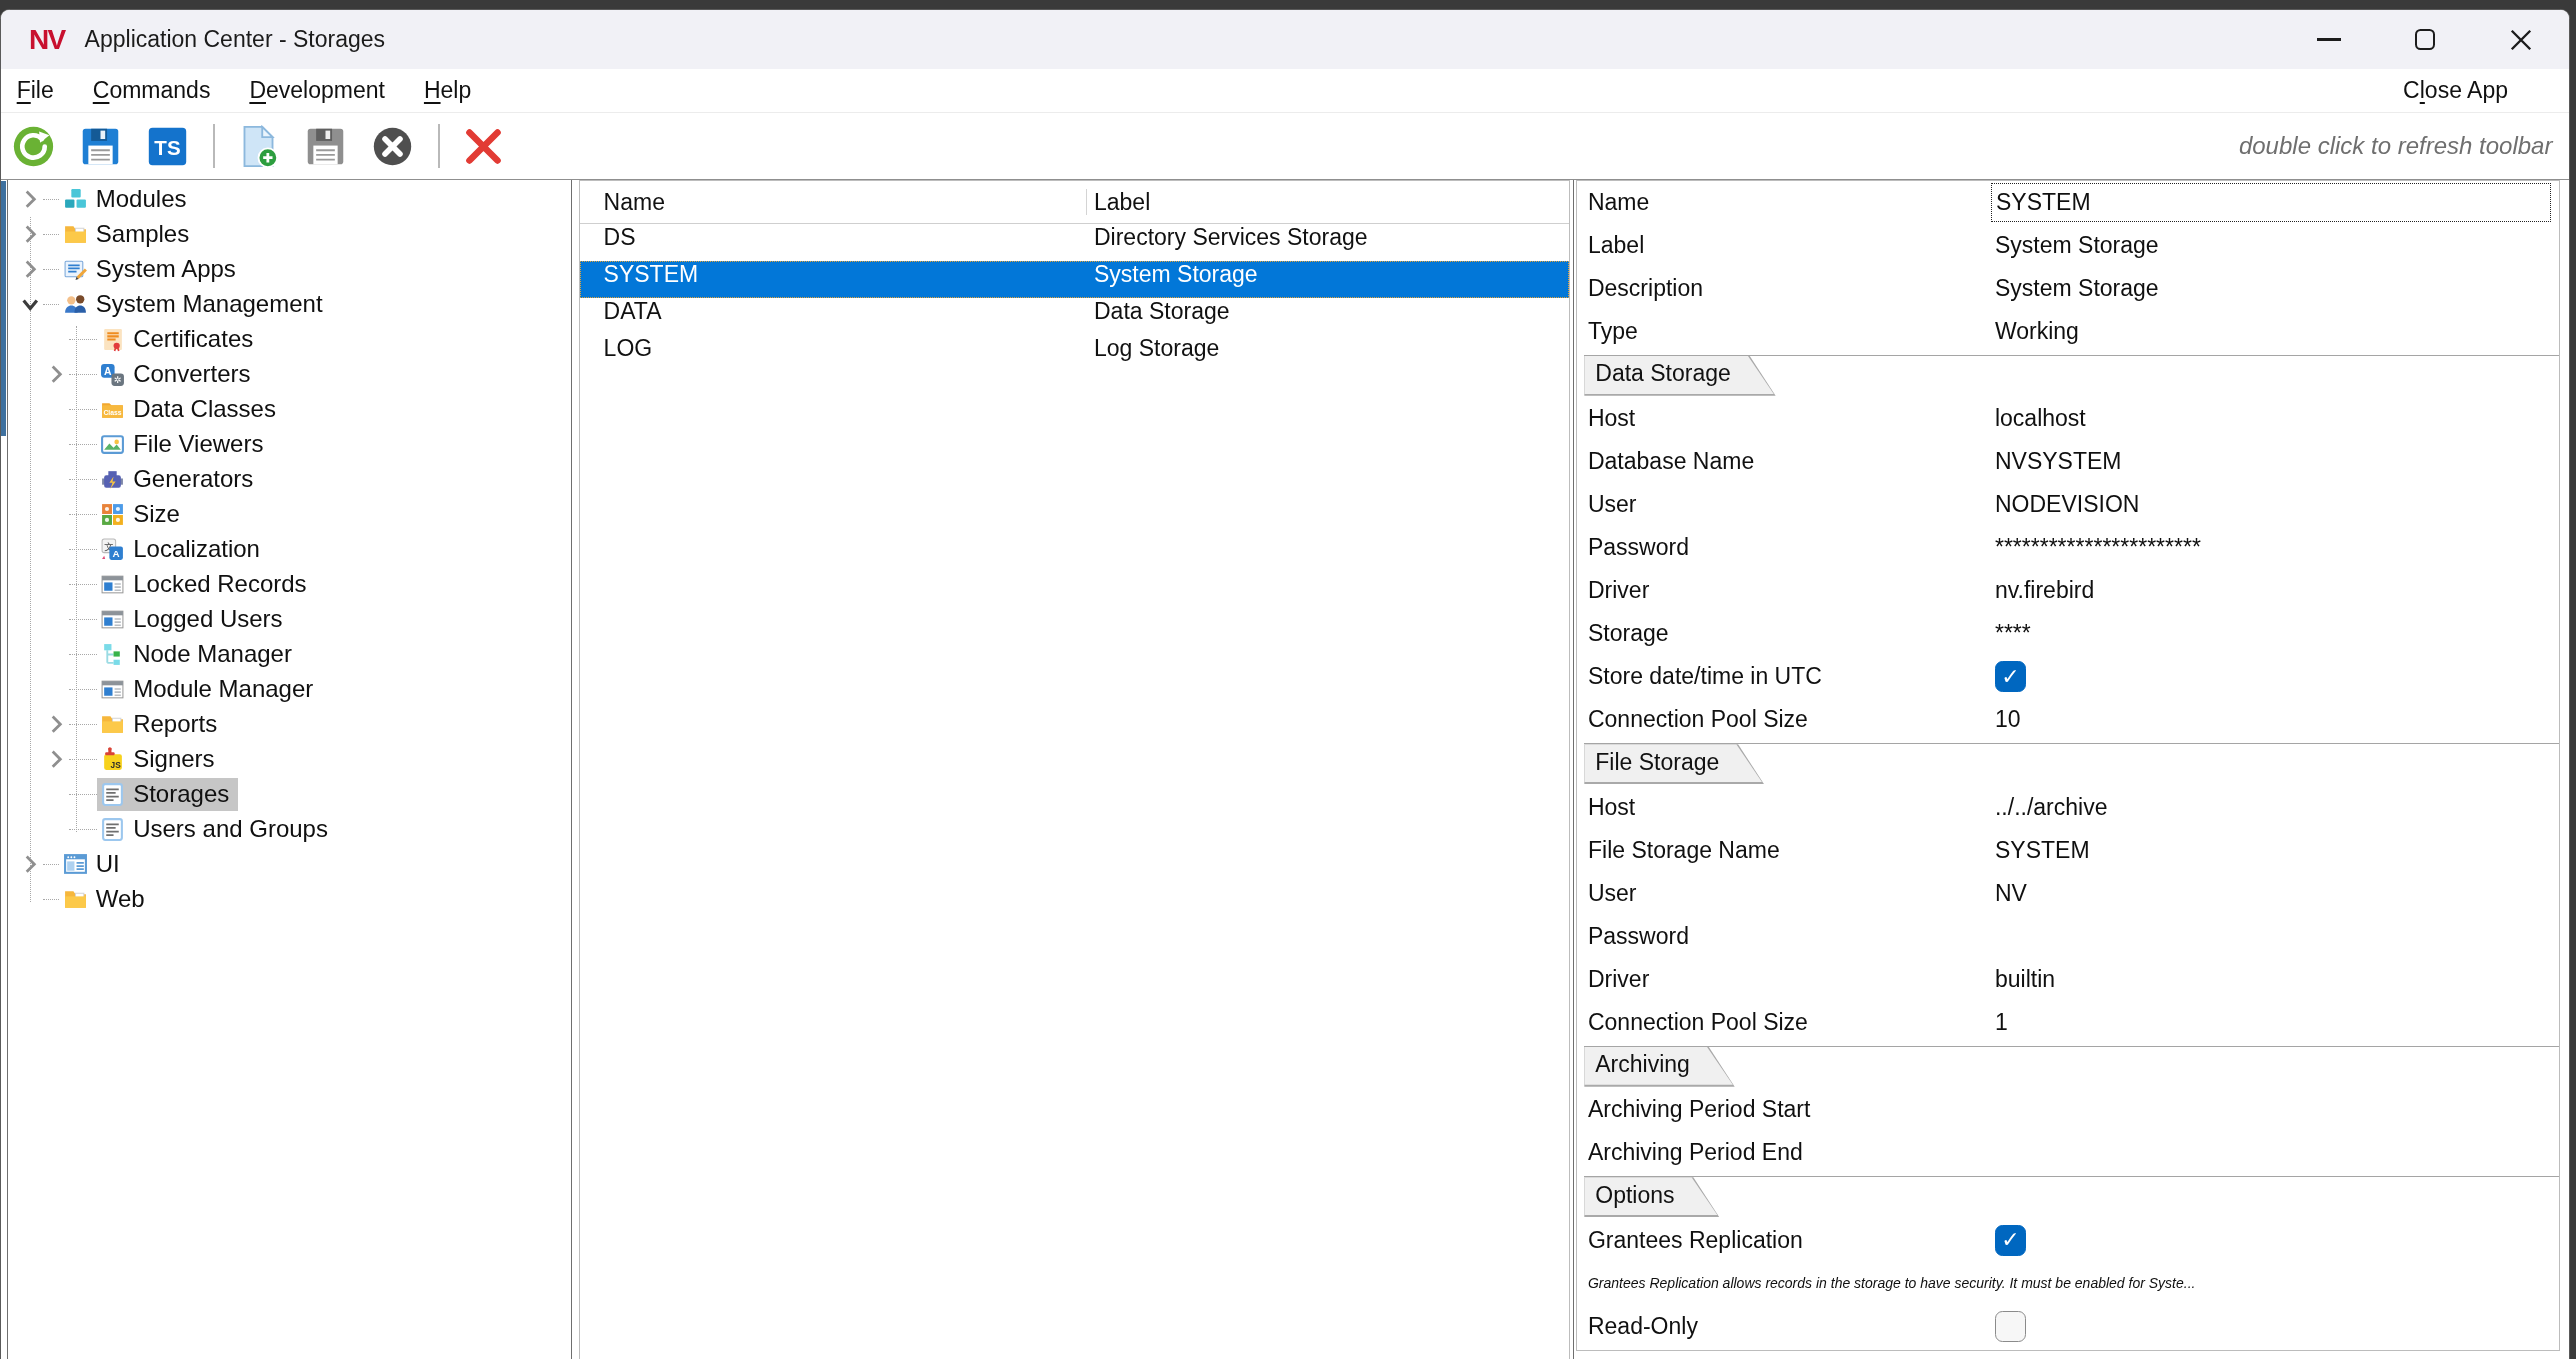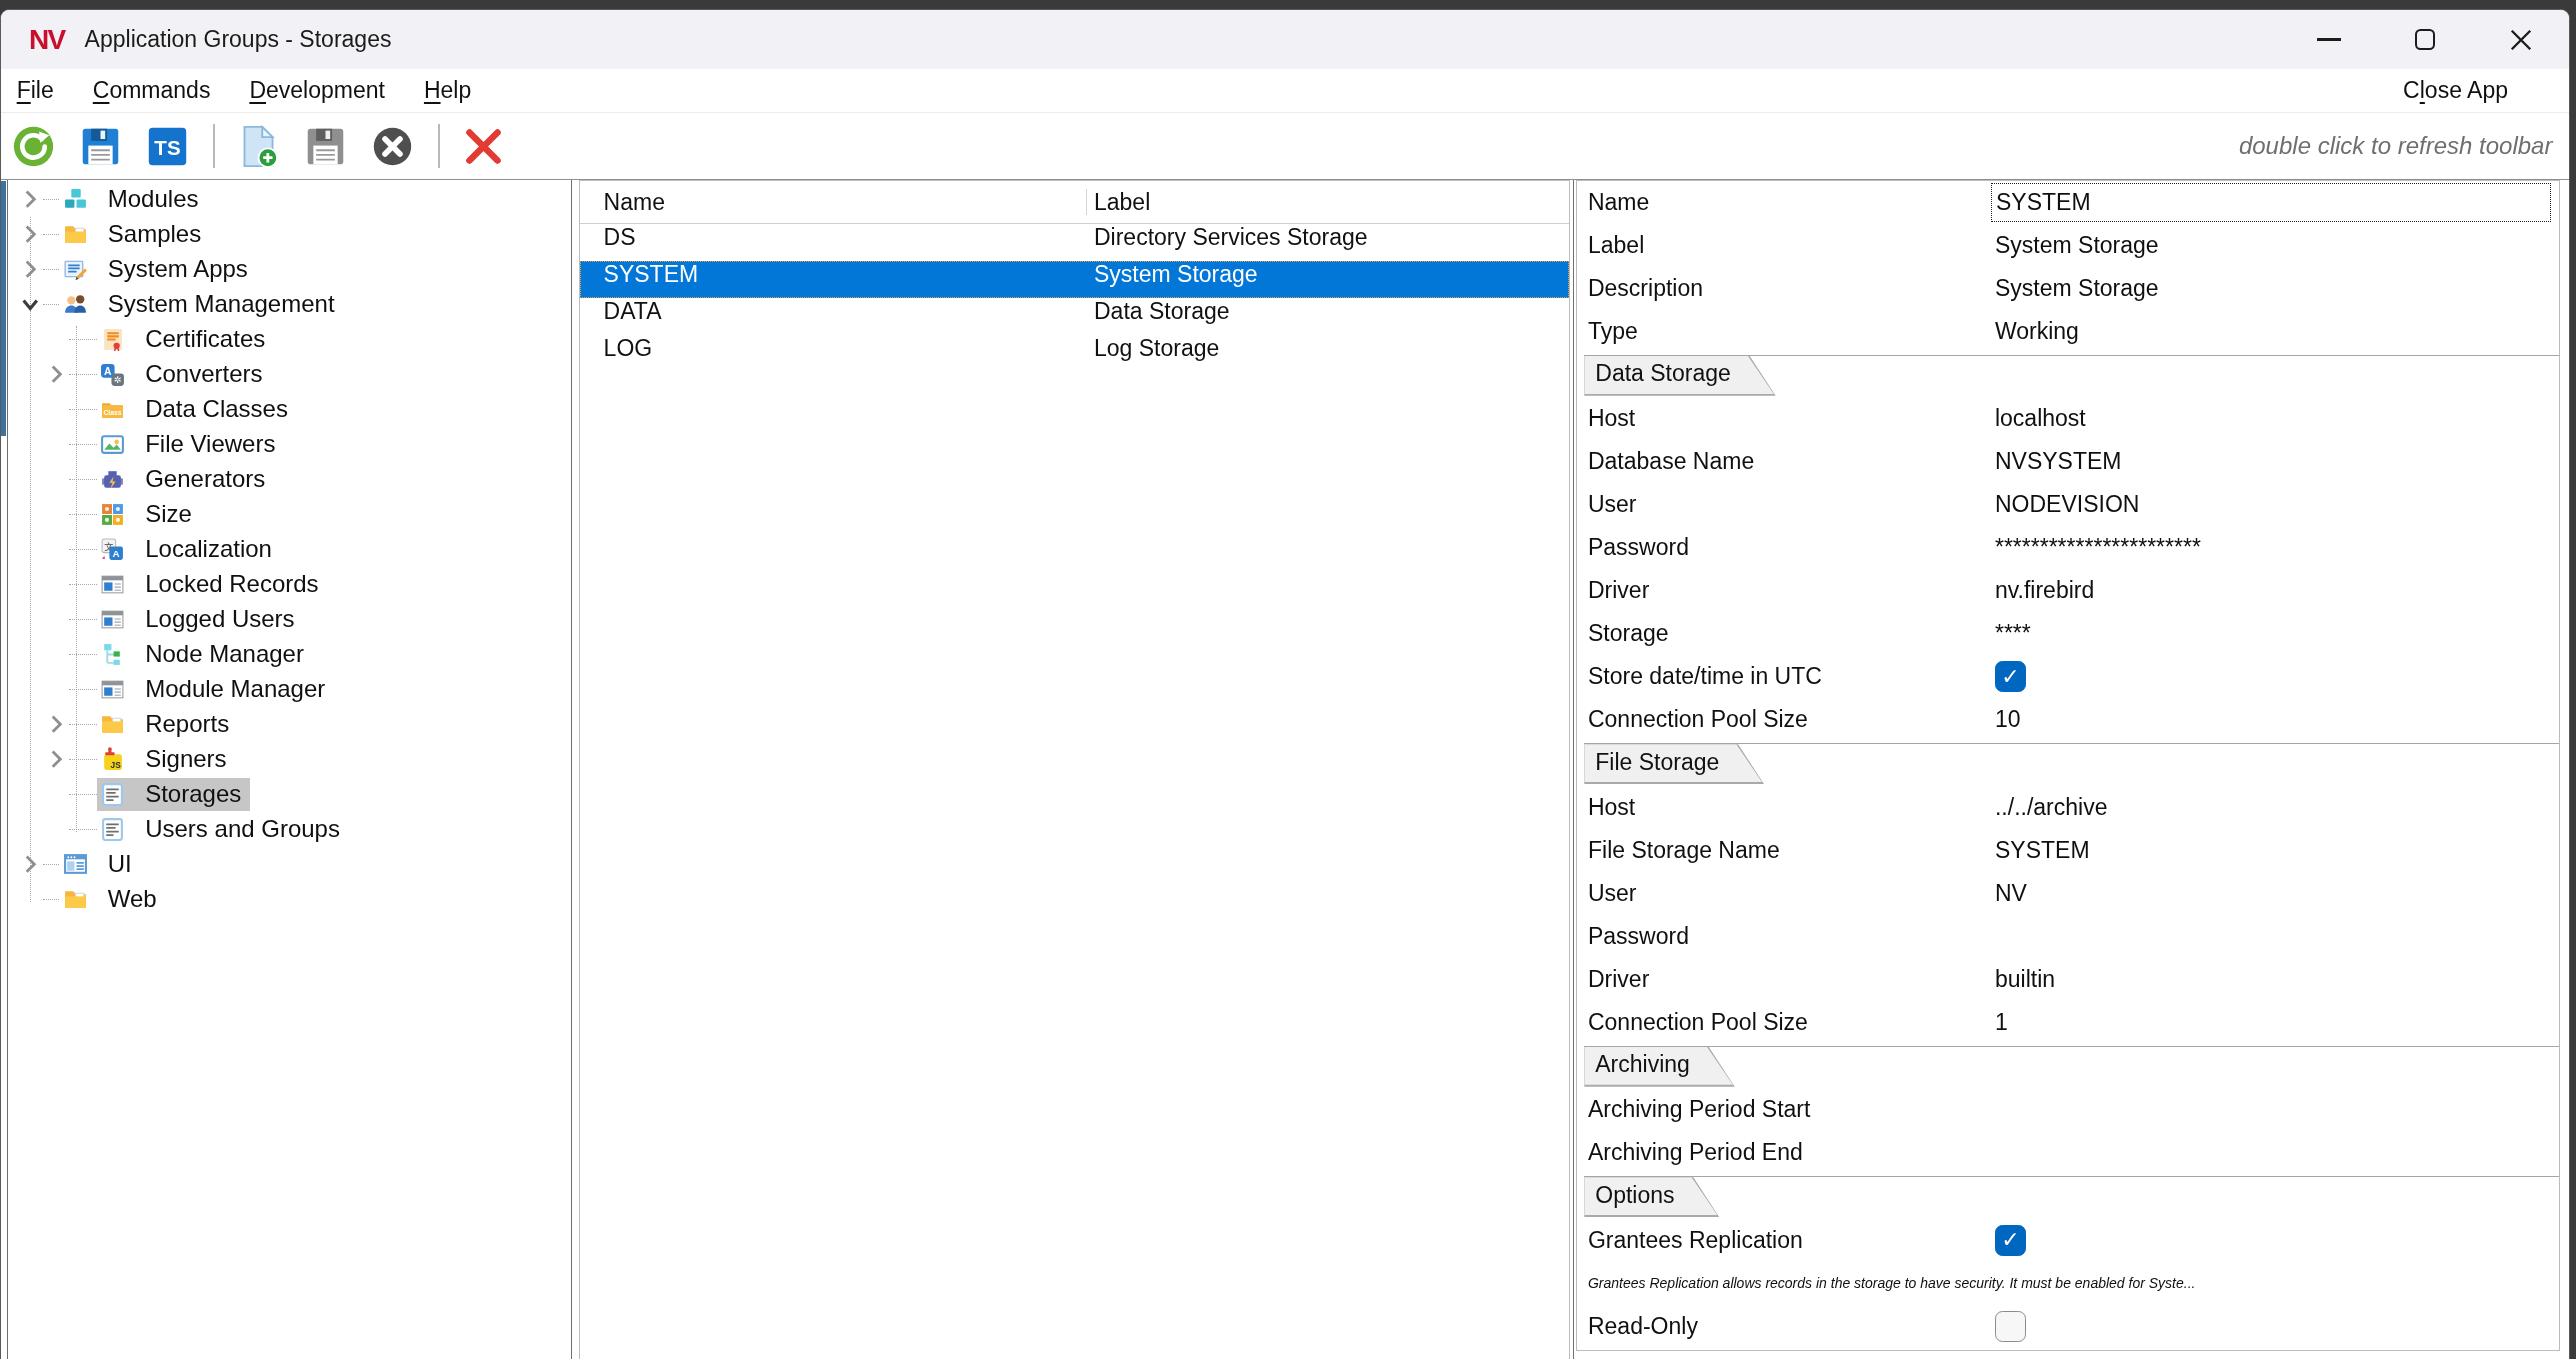--- a/index.html
+++ b/index.html
@@ -35,21 +35,21 @@
   
   .tree-panel { position:absolute; left:5.5px; top:0; width:565px; height:100%;
                 border-left:1.8px solid #6f6f6f; border-right:1.8px solid #6f6f6f; background:#fff; padding-top:1.8px; }
   .spineA { position:absolute; left:22px; top:37px; height:685px; border-left:1.8px dotted #a8a8a8; }
   .spineB { position:absolute; left:68px; top:146px; height:506px; border-left:1.8px dotted #a8a8a8; }
   .trow { position:relative; display:flex; align-items:center; height:35px; padding-left:11px; font-size:24px; color:#101010; }
   .trow.lvl1 { padding-left:37px; }
   .chev { width:24px; height:24px; flex:0 0 auto; display:flex; align-items:center; justify-content:center; }
   .stub { width:16.6px; border-top:1.8px dotted #a8a8a8; flex:0 0 auto; }
   .lvl1 .stub { width:28px; }
-  .twrap { display:flex; align-items:center; gap:20px; padding:2.8px 9.2px 2.8px 3.7px; }
+  .twrap { display:flex; align-items:center; gap:8px; padding:2.8px 9.2px 2.8px 3.7px; }
   .twrap.tsel { background:#c6c6c6; }
   .ticon { width:25px; height:25px; flex:0 0 auto; }
 
   
   .list-panel { position:absolute; left:573px; top:0; width:1000px; height:100%; border-right:1.8px solid #6f6f6f; background:#fff; }
   .lbox { position:absolute; left:4.6px; right:2.8px; top:0; bottom:0; border:0.9px solid #bdbdbd; }
   .lheader { display:flex; height:43px; border-bottom:0.9px solid #cfcfcf; font-size:23px; color:#111; align-items:center; }
   .lh1 { width:507px; padding-left:24px; border-right:0.9px solid #d4d4d4; height:60%; display:flex; align-items:center; }
   .lh2 { flex:1; padding-left:7.4px; }
   .lrow { display:flex; height:37px; align-items:flex-start; font-size:23px; color:#111; }
@@ -73,21 +73,21 @@
   .checkbox.checked::after { color:#ffffff; }
   .pnote { height:43px; display:flex; align-items:center; font-style:italic; font-size:14px; color:#101010; white-space:nowrap; overflow:hidden; padding-left:3.7px; }
 </style>
 </head>
 <body>
 
 <div class="window">
 
   <div class="titlebar">
     <span class="logo">NV</span>
-    <span class="title">Application Groups - Storages</span>
+    <span class="title">Application Center - Storages</span>
     <div class="wbtns">
       <span class="wbtn">
           <span class="g-min"></span>
         </span>
       <span class="wbtn">
           <span class="g-max"></span>
         </span>
       <span class="wbtn">
         <svg width="24" height="24" viewBox="0 0 26 26">
             <path d="M3 3 L23 23 M23 3 L3 23" stroke="#1c1c1c" stroke-width="2.6" fill="none"></path>

